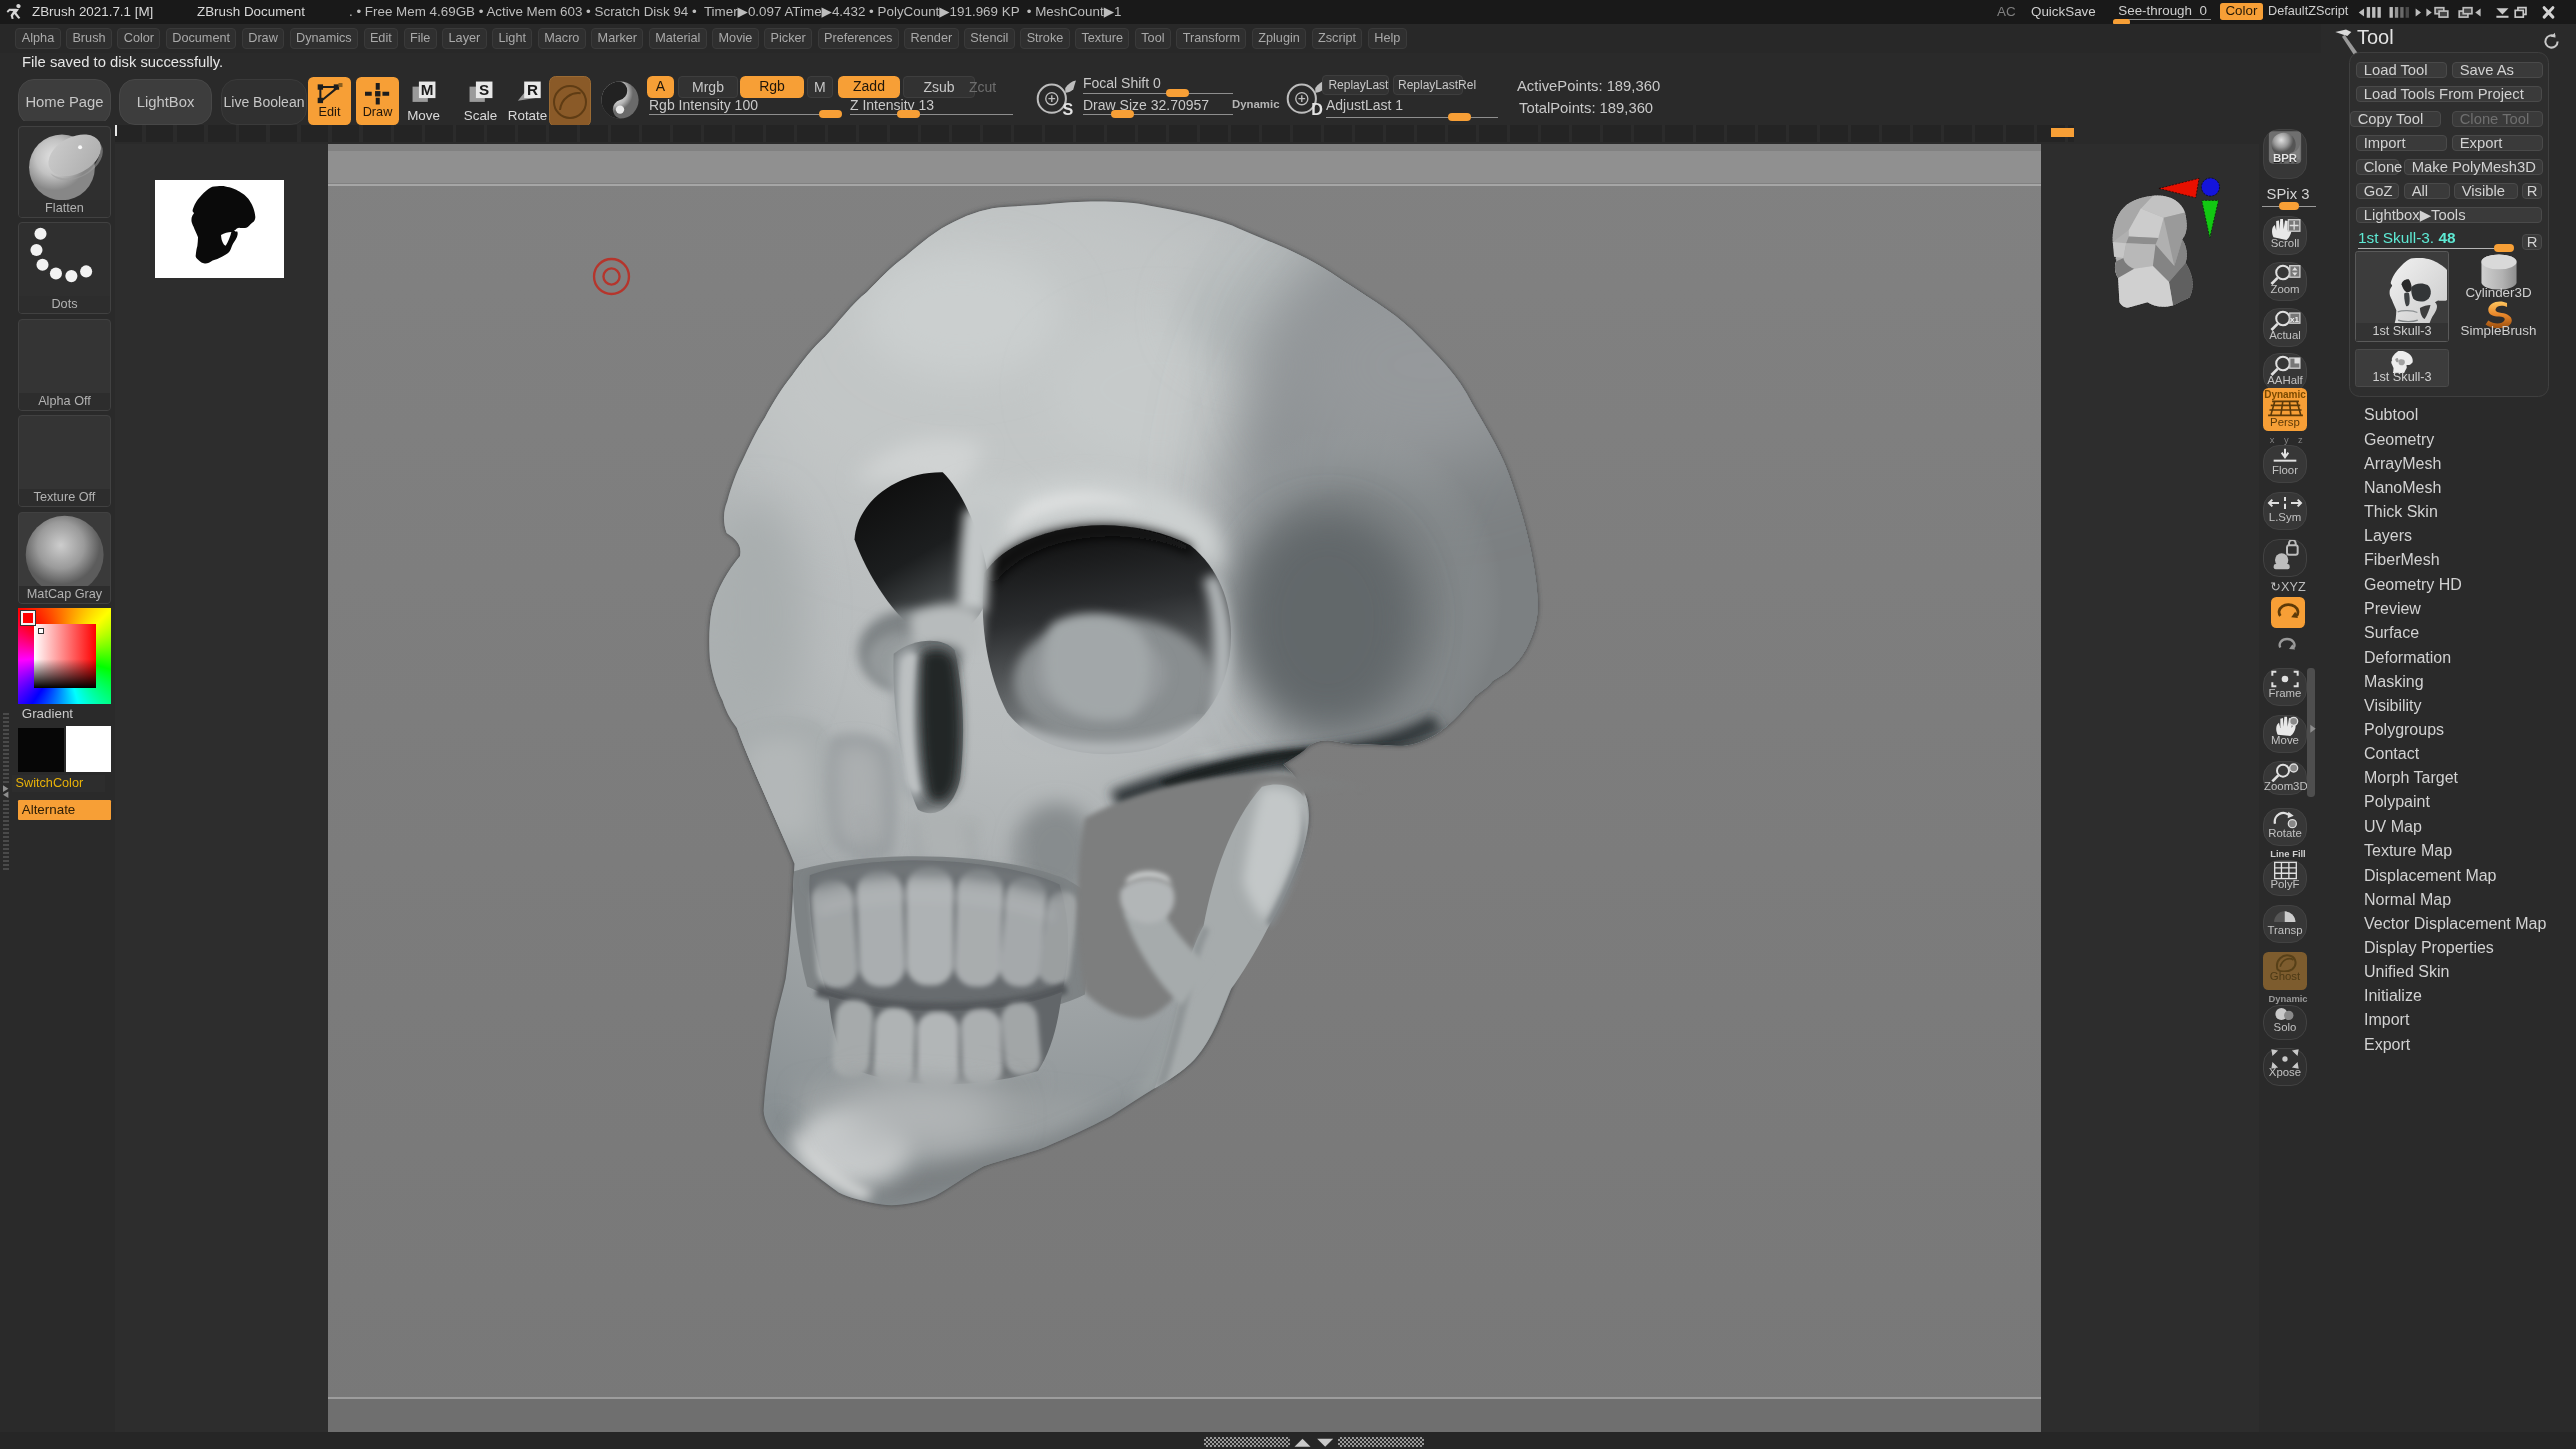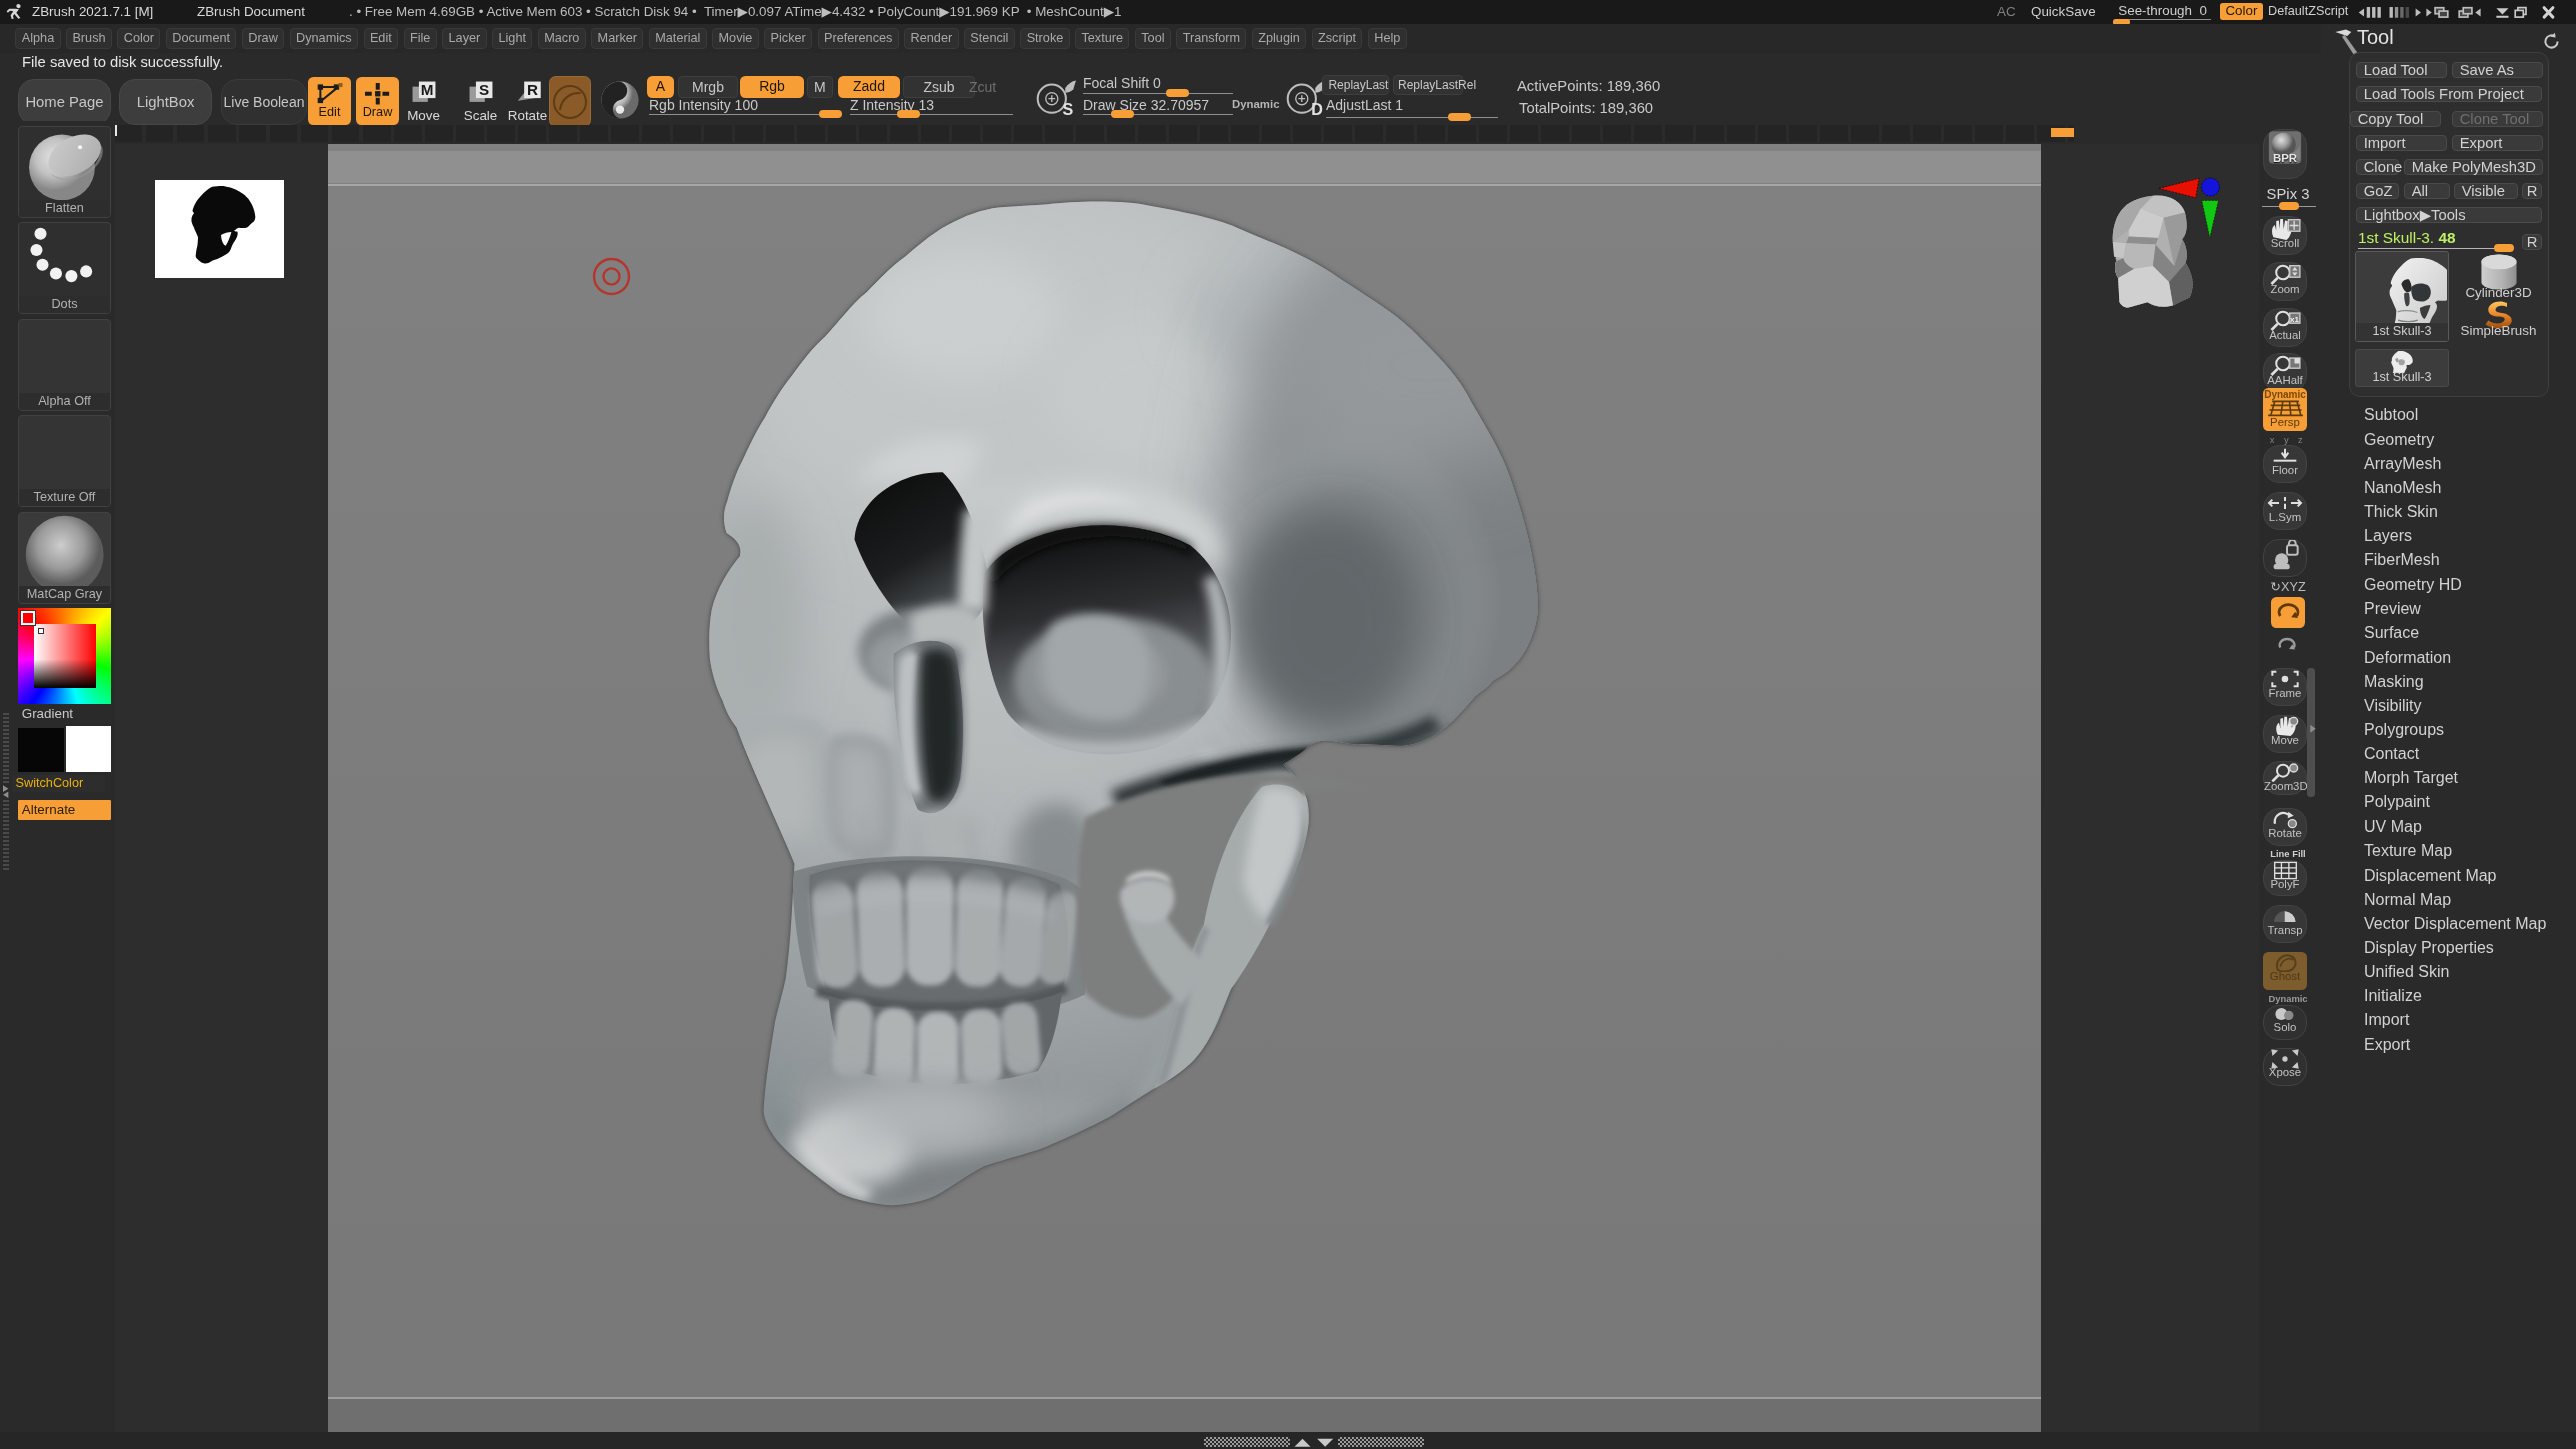--- a/index.html
+++ b/index.html
@@ -681,21 +681,21 @@
   <div class="tpbtn" style="left:131px;top:87px;width:91px;height:16px;color:#6f6f6f">Clone Tool</div>
   <div class="tpbtn" style="left:35px;top:111px;width:91px;height:16px">Import</div>
   <div class="tpbtn" style="left:131px;top:111px;width:91px;height:16px">Export</div>
   <div class="tpbtn" style="left:35px;top:135px;width:43px;height:16px">Clone</div>
   <div class="tpbtn" style="left:83px;top:135px;width:139px;height:16px">Make PolyMesh3D</div>
   <div class="tpbtn" style="left:35px;top:159px;width:43px;height:16px">GoZ</div>
   <div class="tpbtn" style="left:83px;top:159px;width:46px;height:16px">All</div>
   <div class="tpbtn" style="left:133px;top:159px;width:64px;height:16px">Visible</div>
   <div class="tpbtn" style="left:201px;top:159px;width:20px;height:16px;padding-left:0;text-align:center">R</div>
   <div class="tpbtn" style="left:35px;top:183px;width:186px;height:16px">Lightbox▶Tools</div>
-  <div class="abs" style="left:37px;top:205px;color:#bef264;font-size:15.4px">1st Skull-3. <b>48</b></div>
+  <div class="abs" style="left:37px;top:205px;color:#5eead4;font-size:15.4px">1st Skull-3. <b>48</b></div>
   <div class="abs" style="left:37px;top:224px;width:154px;height:1.3px;background:#b5b5b5"></div>
   <div class="abs" style="left:173px;top:220px;width:20px;height:8.7px;background:#f79f36;border-radius:4px"></div>
   <div class="tpbtn" style="left:201px;top:210px;width:20px;height:16px;padding-left:0;text-align:center">R</div>
 
   <div class="abs" style="left:34px;top:227px;width:94px;height:91px;background:#3c3c3c;border:1.3px solid #5a5a5a;border-radius:2.7px">
     <svg width="91" height="72" viewBox="0 0 136 108">
       <defs>
           <linearGradient id="tsk" x1="0" y1="0" x2="1" y2="1">
             <stop offset="0%" stop-color="#f2f2f2"></stop>
             <stop offset="100%" stop-color="#c2c2c2"></stop>

